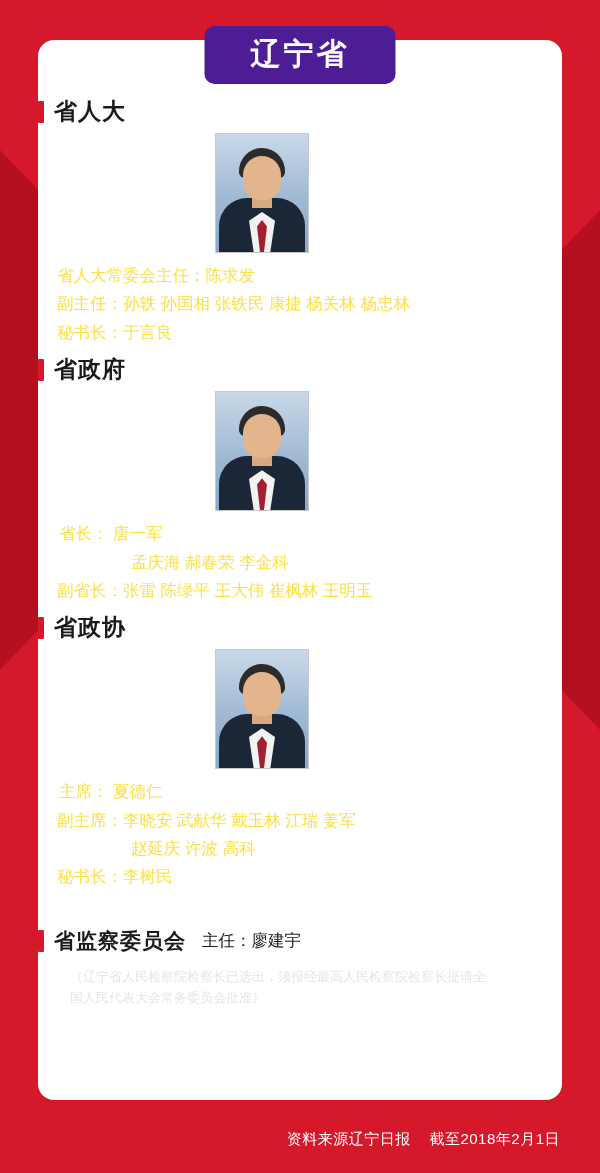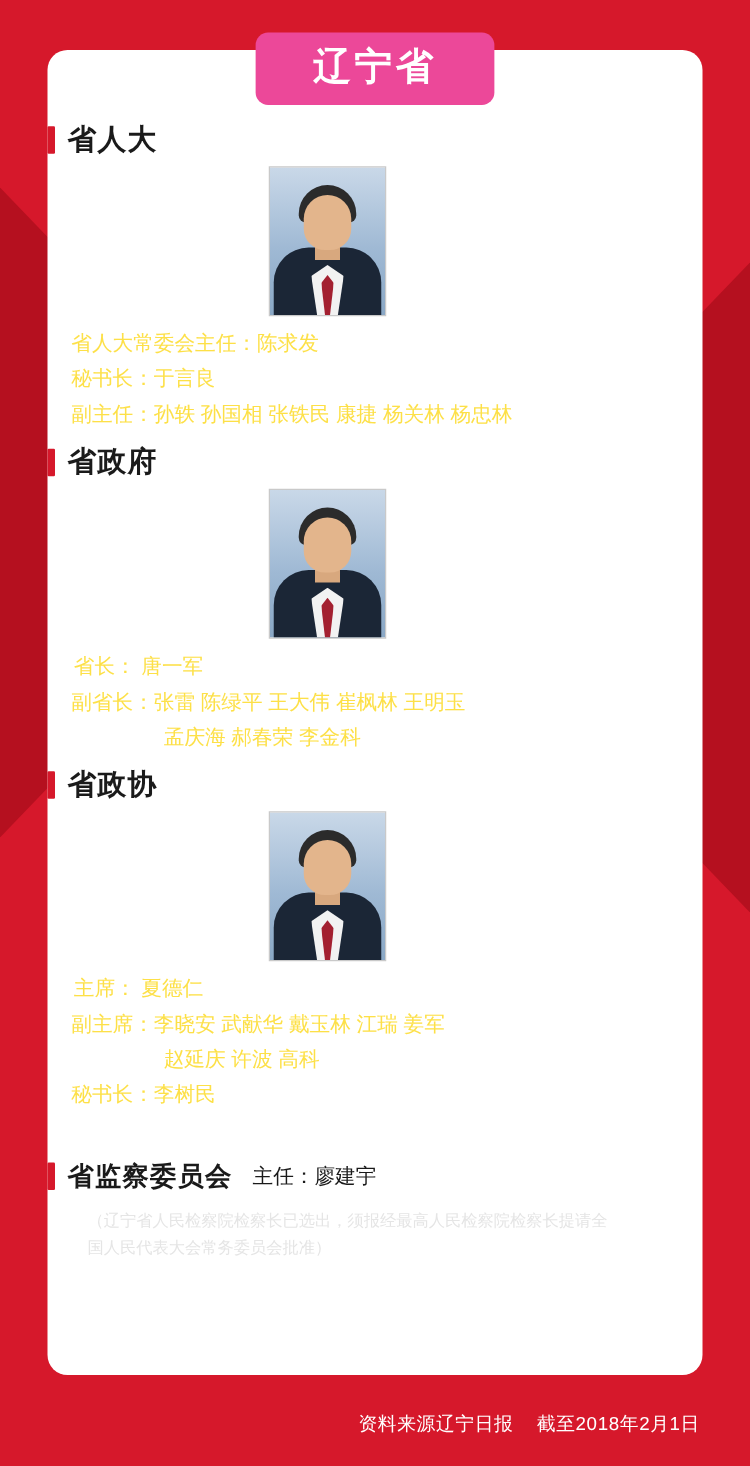--- a/index.html
+++ b/index.html
@@ -44,21 +44,21 @@
     background: #ffffff;
     border-radius: 16px;
     z-index: 2;
     box-sizing: border-box;
   }
   .title-badge {
     position: absolute;
     left: 50%;
     top: 26px;
     transform: translateX(-50%);
-    background: #ec4899;
+    background: #4c1d95;
     color: #ffffff;
     font-size: 30px;
     font-weight: bold;
     letter-spacing: 3px;
     padding: 10px 46px 12px 46px;
     border-radius: 10px;
     z-index: 3;
     text-align: center;
     line-height: 1.2;
   }
@@ -226,40 +226,40 @@
     <div class="portrait">
       <div class="suit"></div>
       <div class="shirt"></div>
       <div class="tie"></div>
       <div class="neck"></div>
       <div class="hair"></div>
       <div class="face"></div>
     </div>
   </div>
   <div class="line">省人大常委会主任：陈求发</div>
+  <div class="line">副主任：孙轶  孙国相  张铁民  康捷  杨关林  杨忠林</div>
   <div class="line">秘书长：于言良</div>
-  <div class="line">副主任：孙轶  孙国相  张铁民  康捷  杨关林  杨忠林</div>
 
   <div class="section-head">
     <span class="bar"></span>
     <span class="section-title">省政府</span>
   </div>
   <div class="portrait-wrap">
     <div class="portrait">
       <div class="suit"></div>
       <div class="shirt"></div>
       <div class="tie"></div>
       <div class="neck"></div>
       <div class="hair"></div>
       <div class="face"></div>
     </div>
   </div>
   <div class="line center-ish">省长：  唐一军</div>
+  <div class="line indent">孟庆海  郝春荣  李金科</div>
   <div class="line">副省长：张雷  陈绿平  王大伟  崔枫林  王明玉</div>
-  <div class="line indent">孟庆海  郝春荣  李金科</div>
 
   <div class="section-head">
     <span class="bar"></span>
     <span class="section-title">省政协</span>
   </div>
   <div class="portrait-wrap">
     <div class="portrait">
       <div class="suit"></div>
       <div class="shirt"></div>
       <div class="tie"></div>

